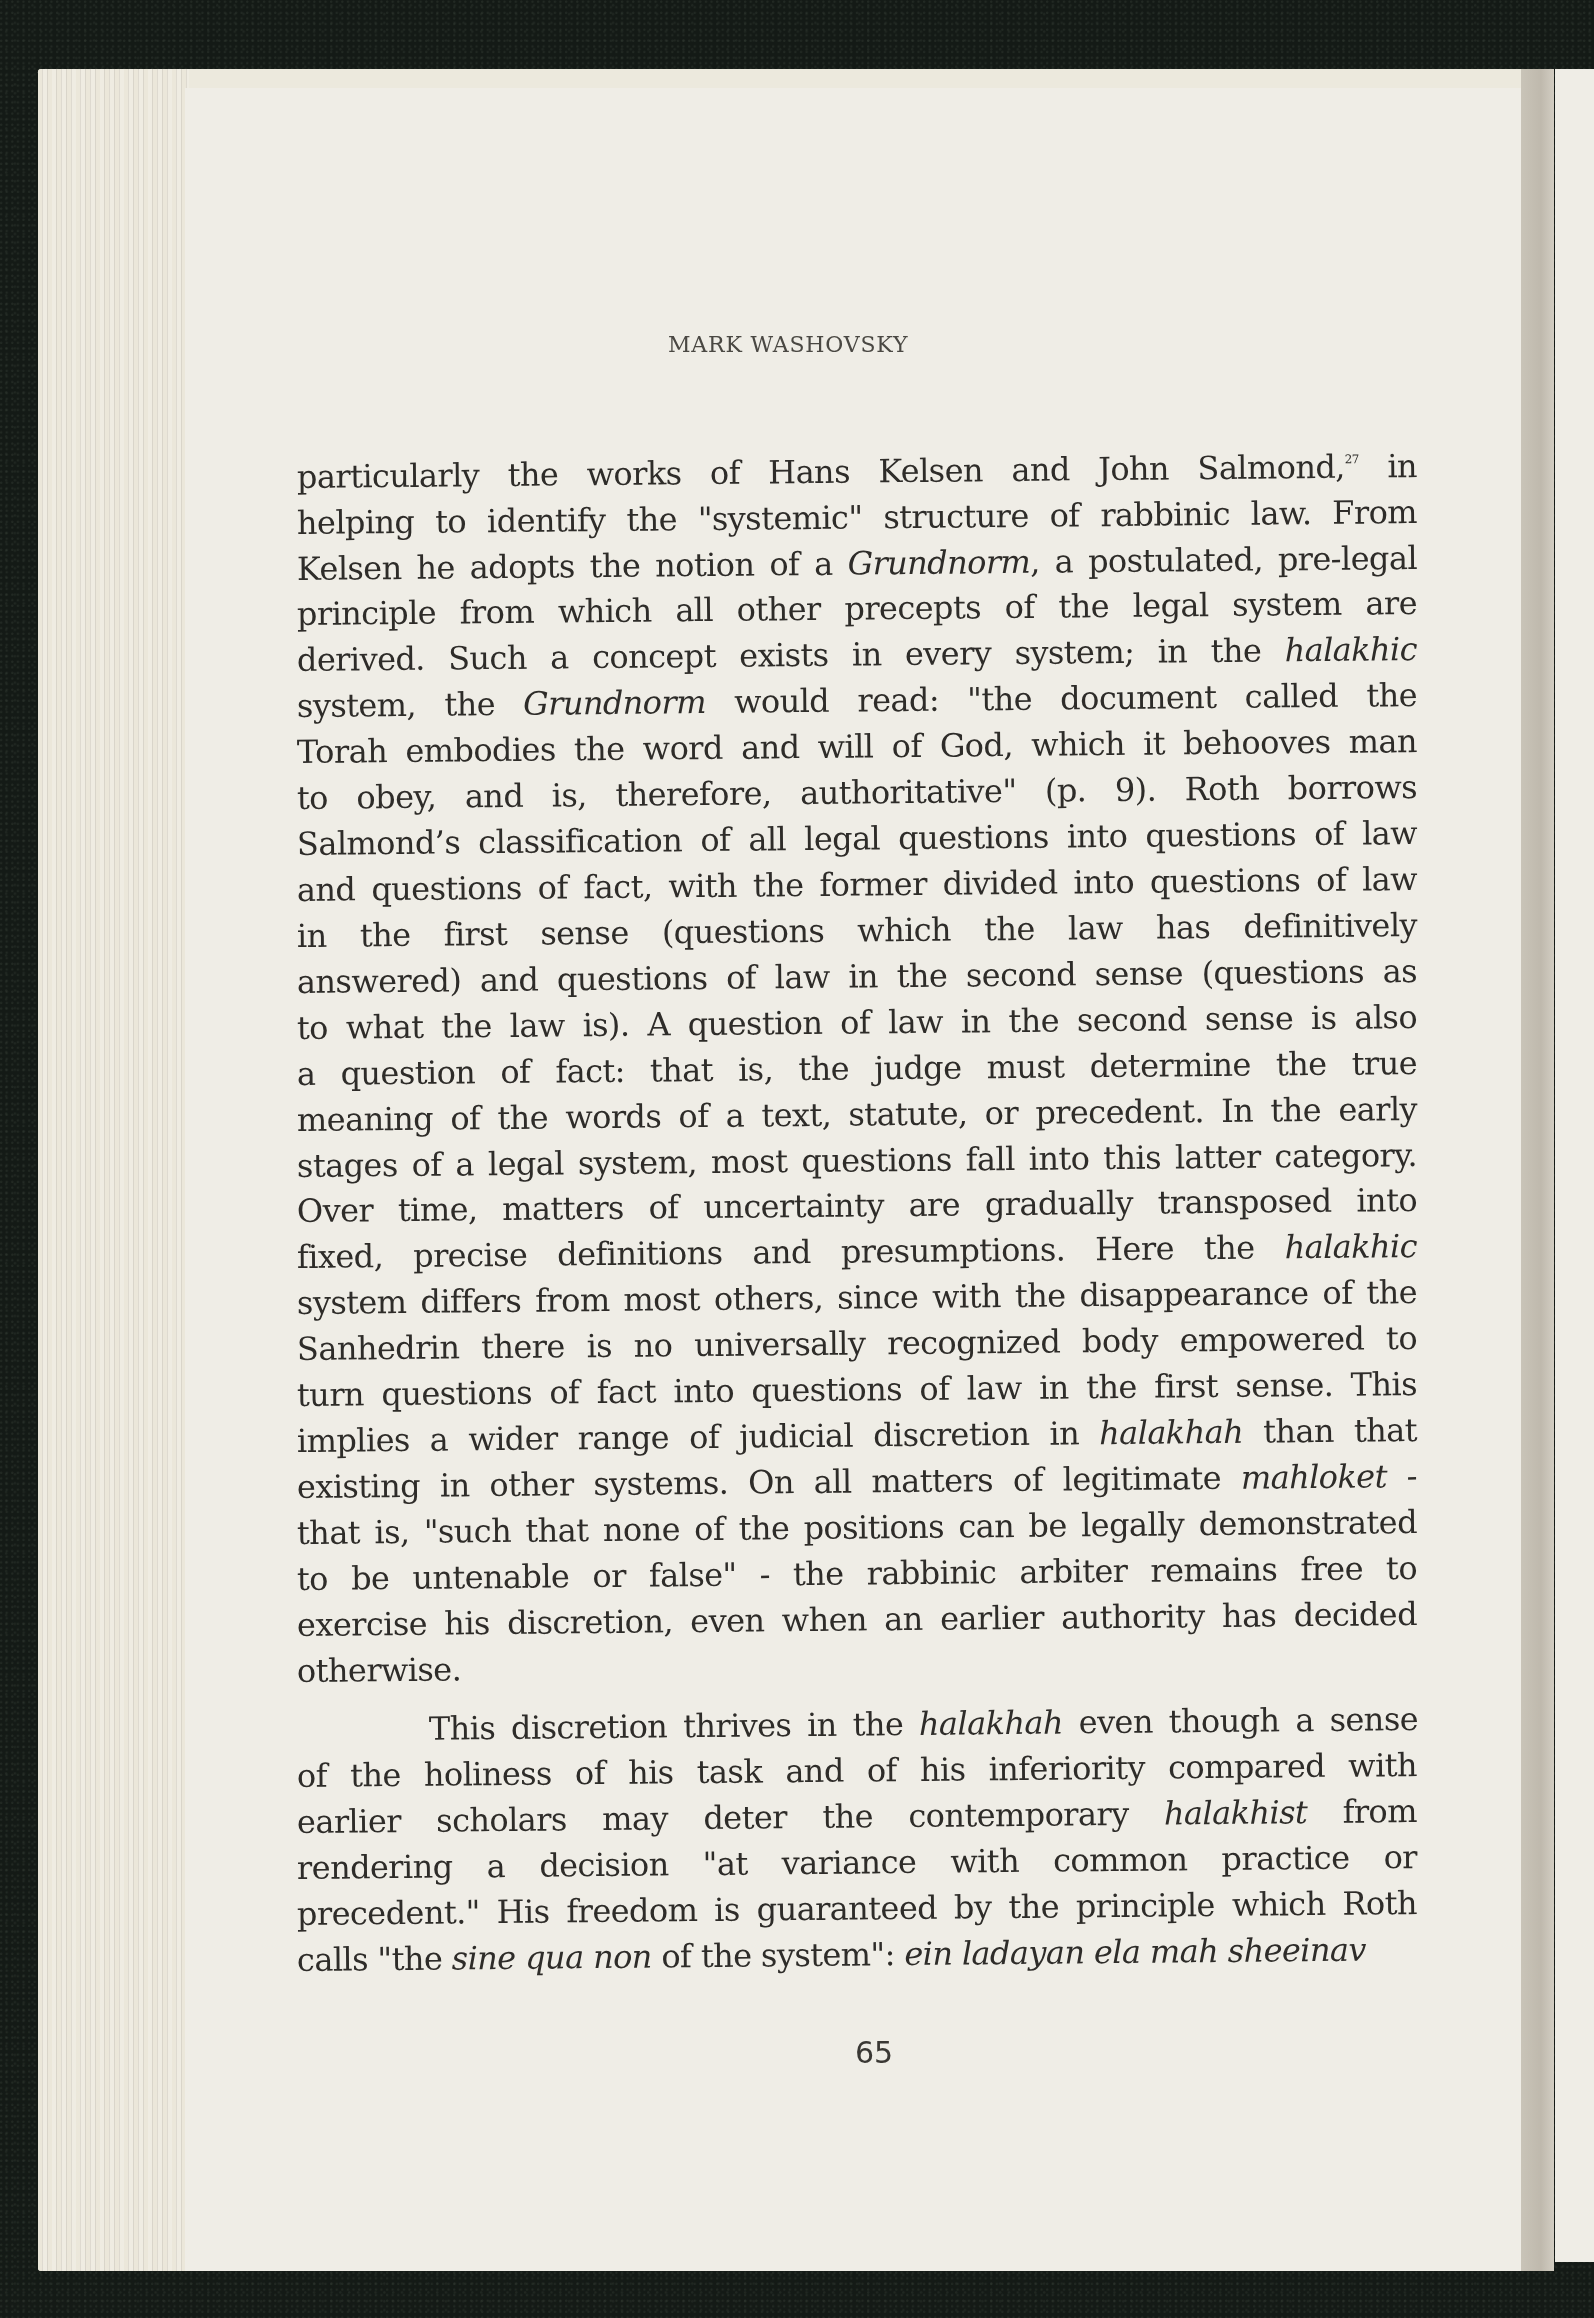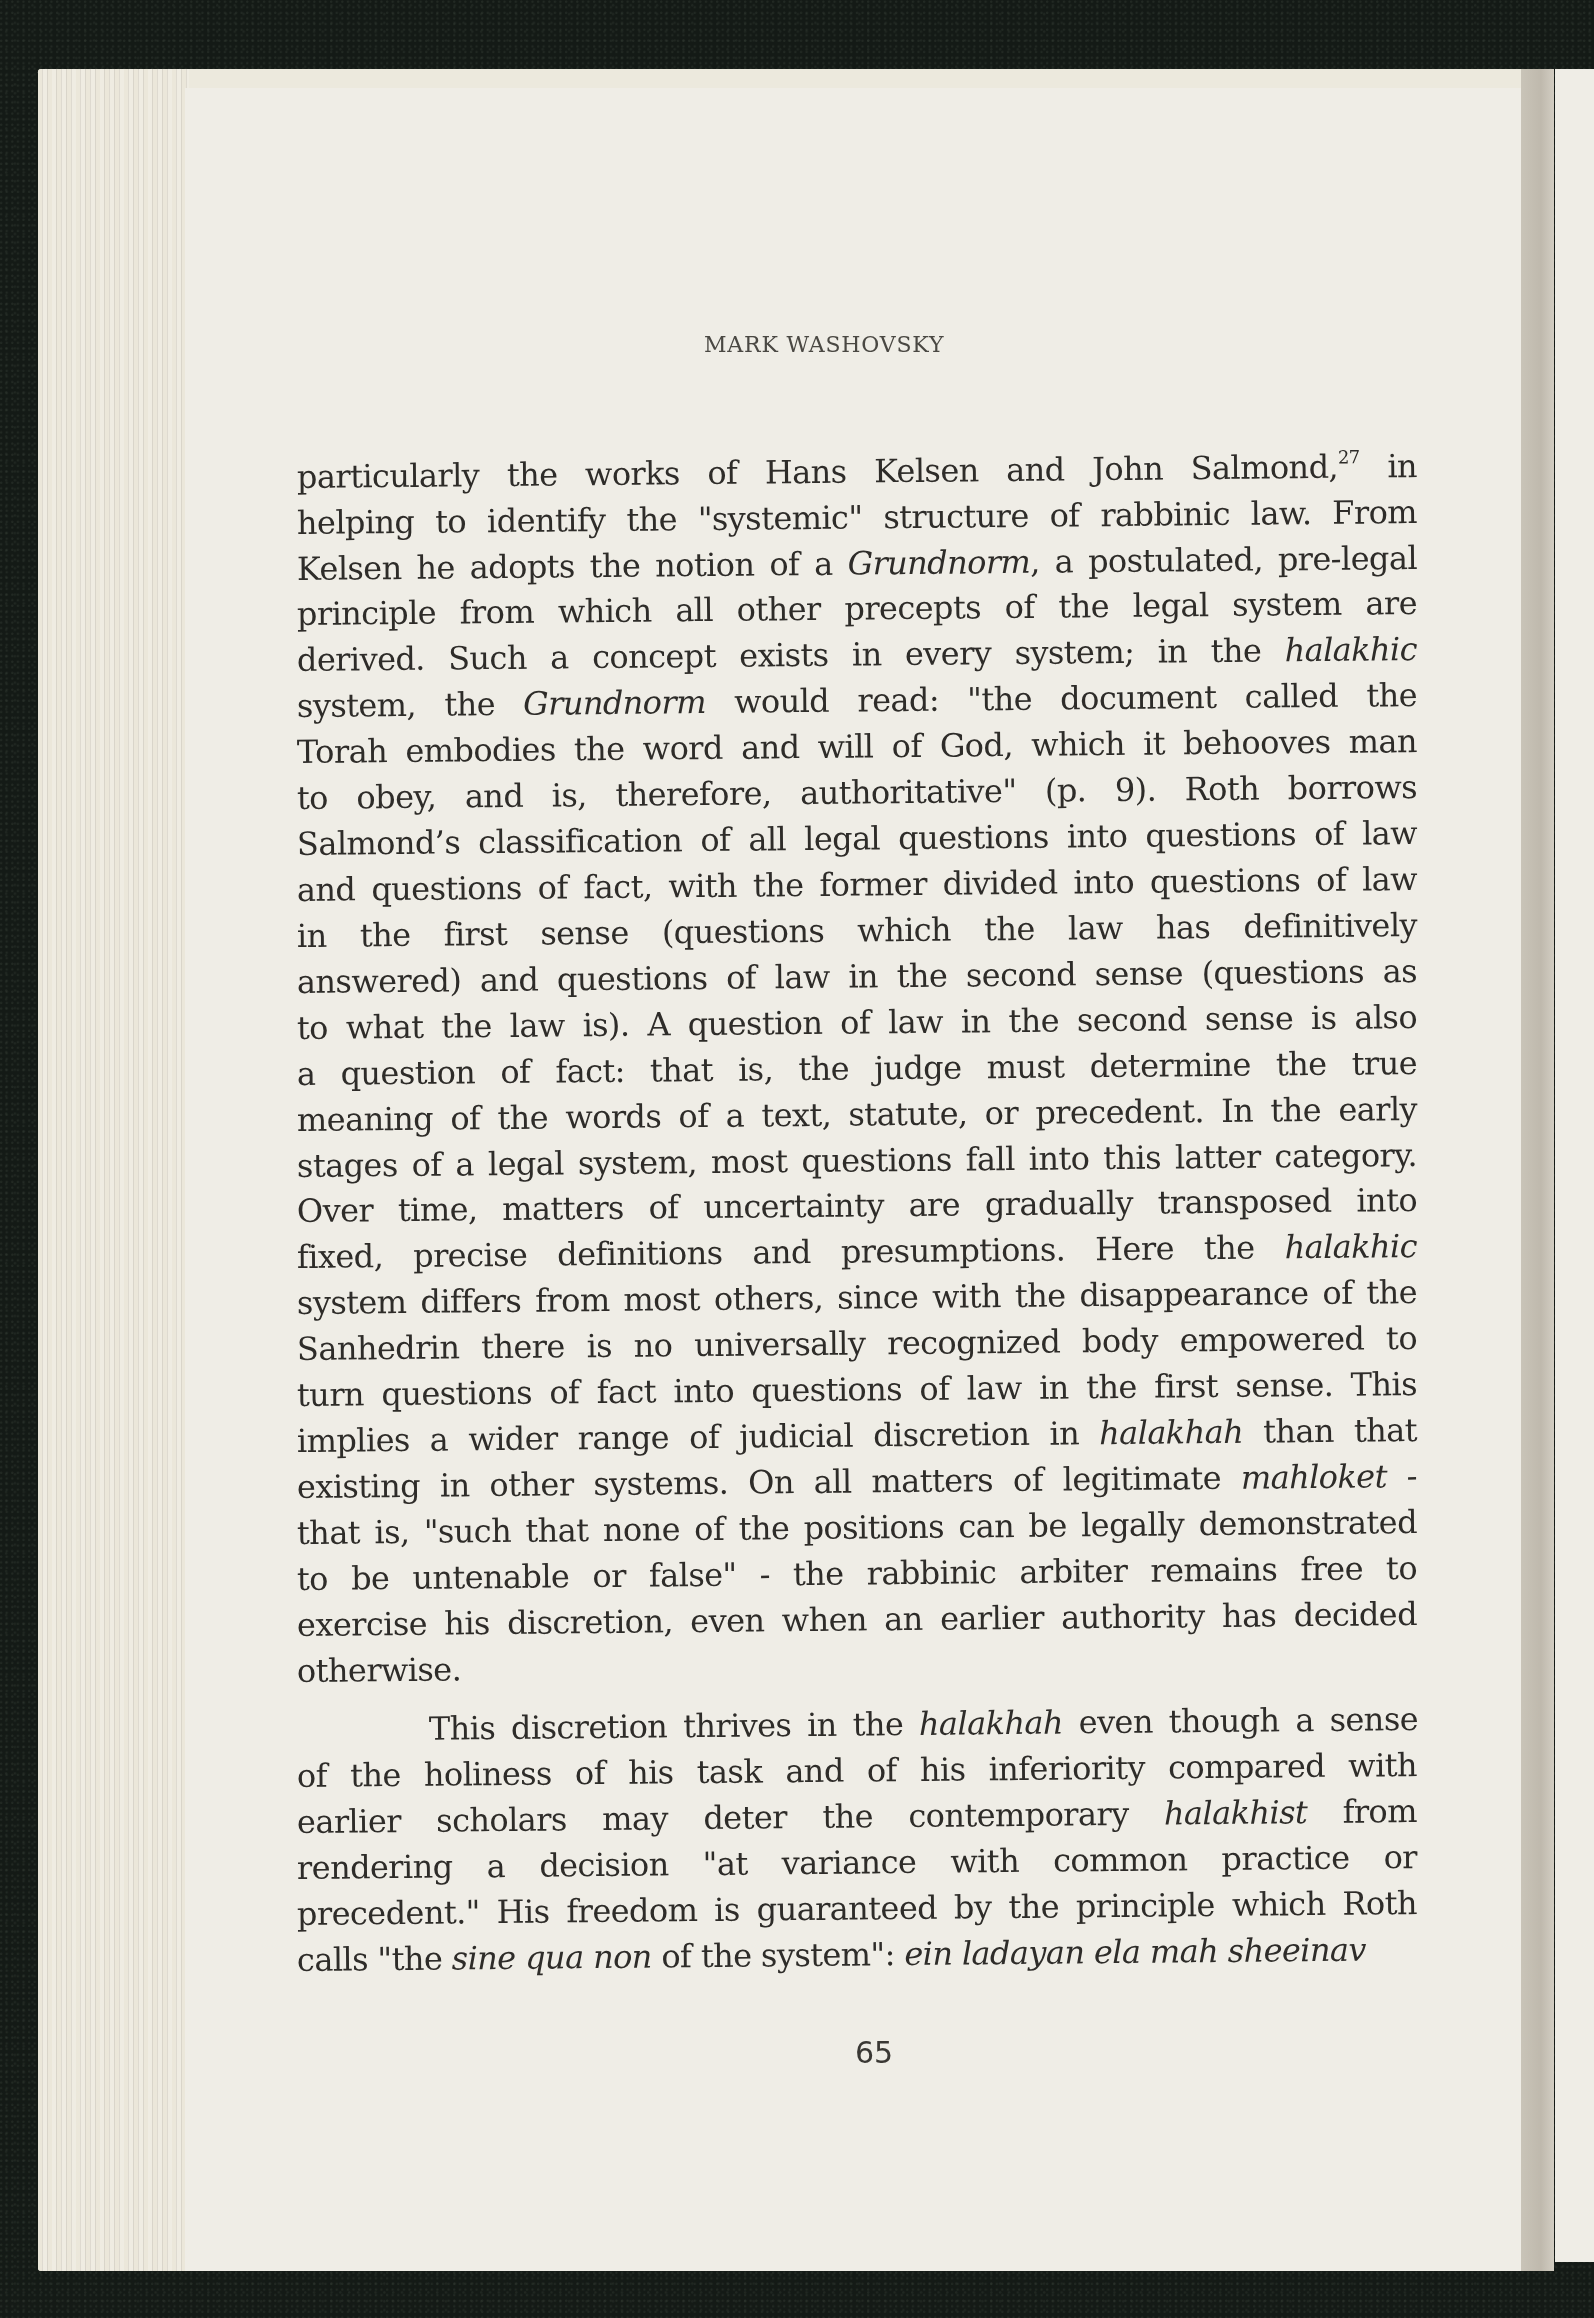--- a/index.html
+++ b/index.html
@@ -28,36 +28,36 @@
   }
   .gutter-shadow {
     position: absolute; left: 1521px; top: 69px; width: 33px; height: 2202px;
     background: linear-gradient(90deg, #c9c4b8, #bfb9ad 60%, #d2cdc2);
   }
   .next-page {
     position: absolute; left: 1555px; top: 69px; width: 40px; height: 2193px;
     background: #efede6;
   }
   .running-head {
-    position: absolute; left: 704px; top: 332px;
+    position: absolute; left: 668px; top: 332px;
     font-family: "DejaVu Serif", serif; font-size: 22px; letter-spacing: 0.8px;
     color: #4a4843;
   }
   .text-line {
     position: absolute; left: 297px; width: 1120px;
     font-family: "DejaVu Serif", "Liberation Serif", serif;
     font-size: 32px; color: #2e2c29;
     white-space: nowrap; text-align: justify; text-align-last: justify;
     transform-origin: 0 50%;
     letter-spacing: -0.6px;
   }
   .text-line.last { text-align-last: left; }
   .text-line.indent { padding-left: 132px; width: 989px; }
   .text-line i { font-style: italic; }
-  sup { font-size: 18px; vertical-align: 14.4px; line-height: 0; }
+  sup { font-size: 12px; vertical-align: 14.4px; line-height: 0; }
   .page-number {
     position: absolute; left: 855px; top: 2035px;
     font-size: 30px; color: #3a3834;
     font-family: "DejaVu Sans", sans-serif;
   }
 </style>
 </head>
 <body>
 
 <div class="page-stack"></div>

